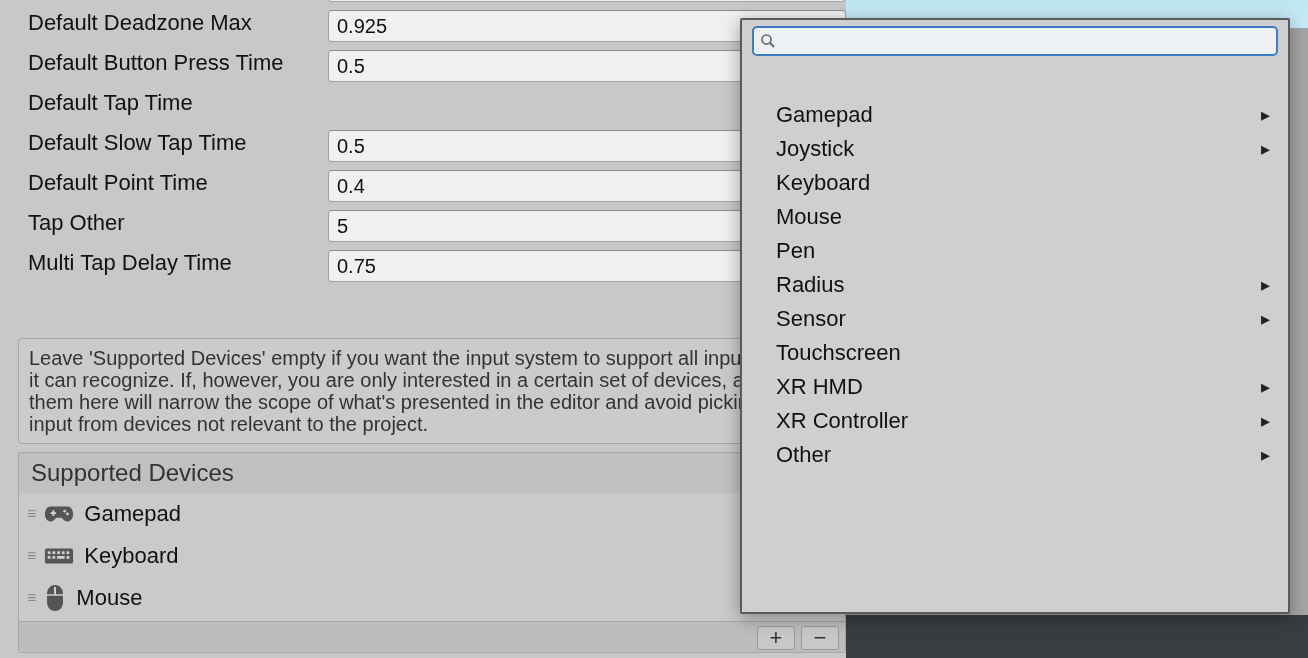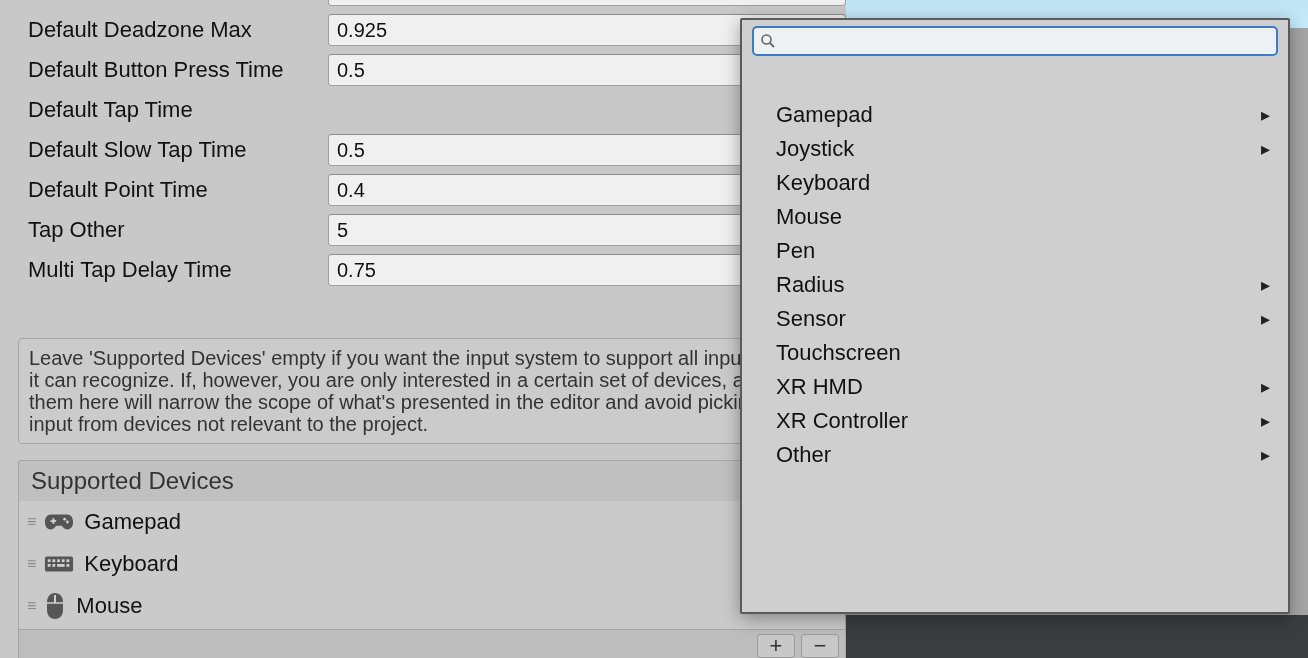--- a/index.html
+++ b/index.html
@@ -12,21 +12,21 @@
     overflow:hidden;
     width:1308px;
     height:658px;
     position:relative;
   }
   .inspector {
     position:absolute;
     left:18px; top:-30px;
     width:828px;
   }
-  .row { display:flex; align-items:center; height:40px; }
+  .row { display:flex; height:40px; }
   .label { width:310px; white-space:nowrap; padding-left:10px;}
   .field {
     flex:1;
     height:32px;
     background:#f0f0f0;
     border:1px solid #a0a0a0;
     border-top:1px solid #8e8e8e;
     border-radius:4px;
     padding:0 8px;
     font-size:20px;
@@ -36,21 +36,21 @@
     margin-top:48px;
     border:1px solid #a6a6a6;
     border-radius:4px;
     background:#cbcbcb;
     padding:8px 10px;
     font-size:20px;
     line-height:1.1;
     color:#333;
   }
   .list-header {
-    margin-top:16px;
+    margin-top:8px;
     padding:6px 12px;
     font-size:24px;
     background:#c0c0c0;
     border:1px solid #a6a6a6;
     border-bottom:none;
     color:#333;
     border-radius:3px 3px 0 0;
   }
   .list-body {
     background:#cacaca;

